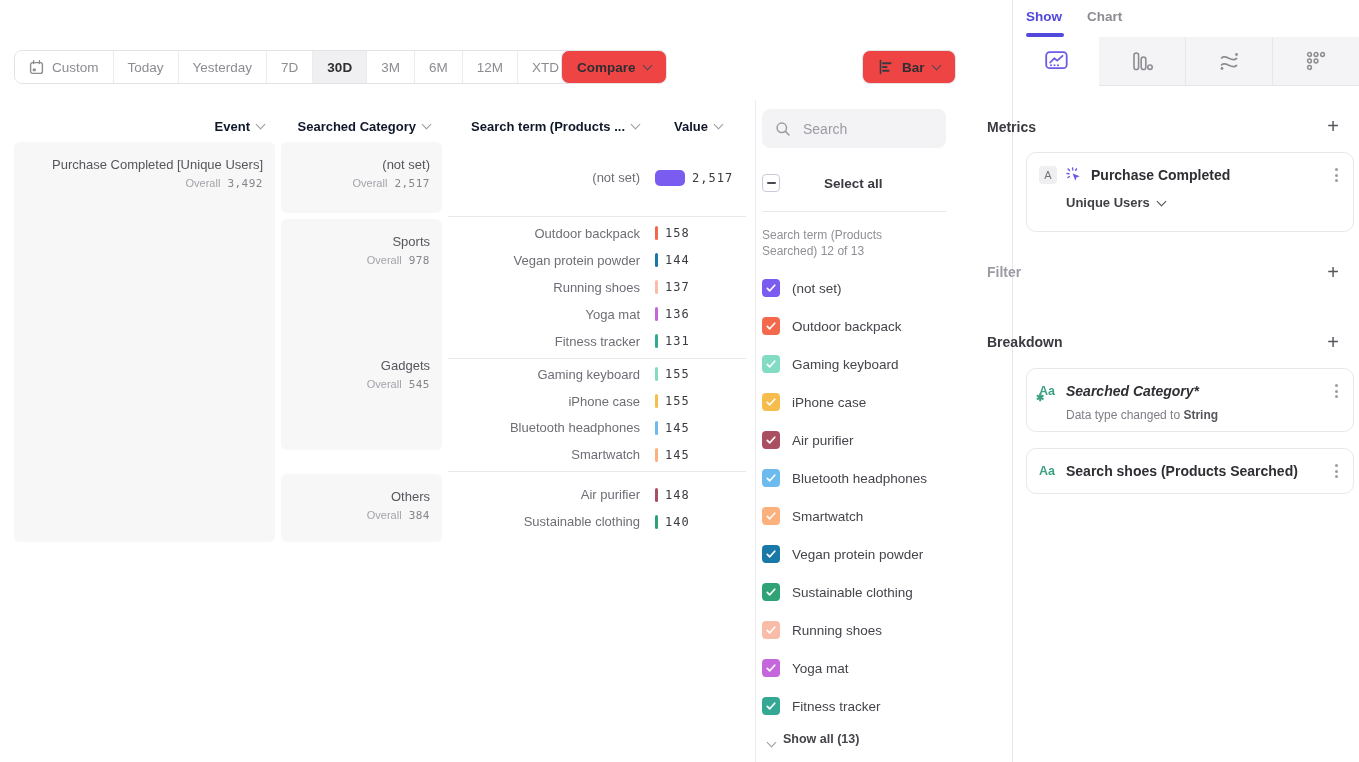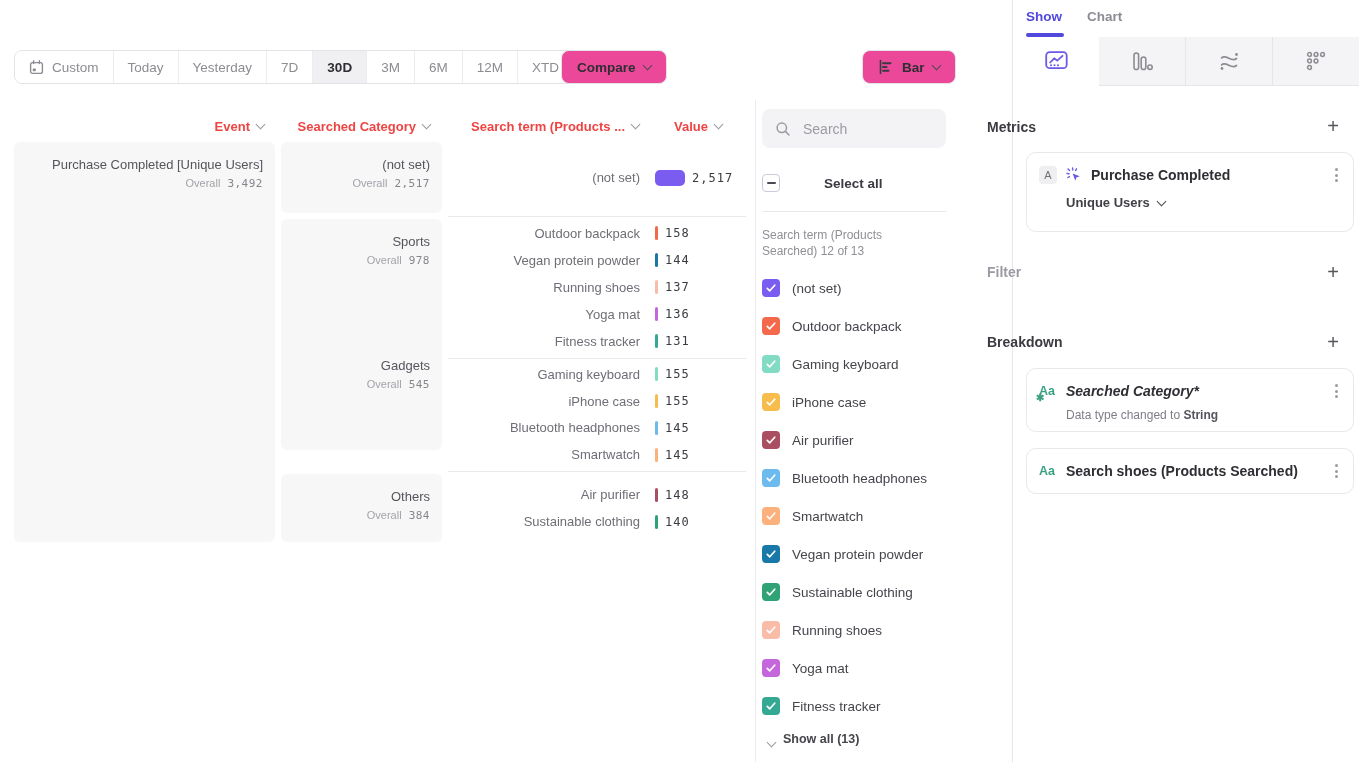--- a/index.html
+++ b/index.html
@@ -8,30 +8,30 @@
   [data-interactable="true"]{cursor:pointer;}
 
   
   .seg{position:absolute;left:14px;top:50px;height:34px;display:flex;align-items:stretch;
        border:1px solid #E3E3E6;border-radius:8px;box-sizing:border-box;overflow:hidden;background:#fff;}
   .seg-item{display:flex;align-items:center;gap:8px;padding:0 14px;color:#8C8C92;
        font-size:13.5px;border-right:1px solid #ECECEF;white-space:nowrap;background:#fff;}
   .seg-item:last-child{border-right:none;}
   .seg-item.selected{background:#F0F0F2;color:#2E2E33;font-weight:700;}
   .btn{position:absolute;top:50px;height:34px;border:1px solid #E3E3E6;border-radius:8px;
-       background:#ec4899;display:flex;align-items:center;gap:8px;padding:0 15px;box-sizing:border-box;
+       background:#ef4444;display:flex;align-items:center;gap:8px;padding:0 15px;box-sizing:border-box;
        color:#2E2E33;font-weight:600;font-size:13.5px;}
   .compare-btn{left:561px;}
   .bar-btn{left:862px;}
   .chev{display:inline-block;width:6px;height:6px;border-right:1.6px solid #9A9AA2;
         border-bottom:1.6px solid #9A9AA2;transform:rotate(45deg);margin-top:-3px;flex:none;}
   .chev.dark{border-color:#4A4A52;}
 
   
-  .col-head{position:absolute;top:117px;height:18px;font-size:13px;color:#ef4444;font-weight:600;
+  .col-head{position:absolute;top:117px;height:18px;font-size:13px;color:#0f172a;font-weight:600;
        display:flex;align-items:center;justify-content:flex-end;gap:7px;white-space:nowrap;}
   #h-event{left:14px;width:250px;}
   #h-cat{left:281px;width:149px;}
   #h-term{left:448px;width:191px;}
   #h-value{left:655px;width:67px;}
 
   
   .card{position:absolute;background:#F7F7F8;border-radius:6px;box-sizing:border-box;
         text-align:right;padding:15px 12px 0 0;}
   .event-card{left:14px;top:142px;width:261px;height:400px;}

